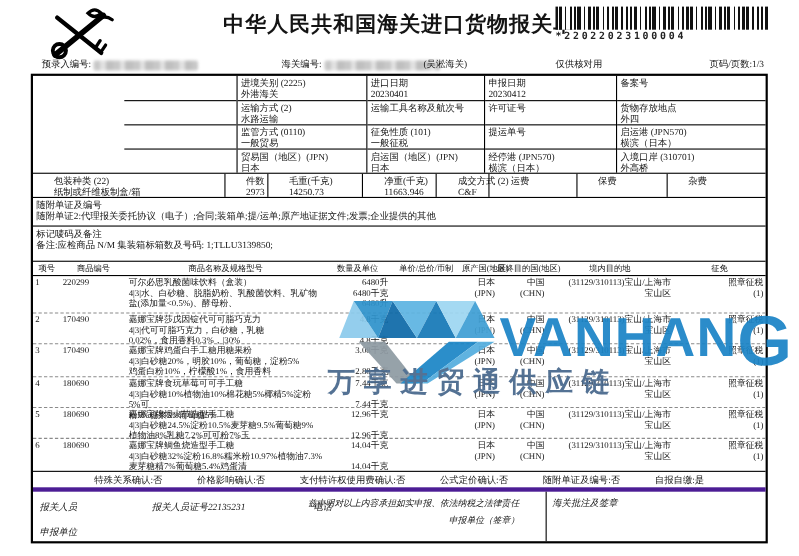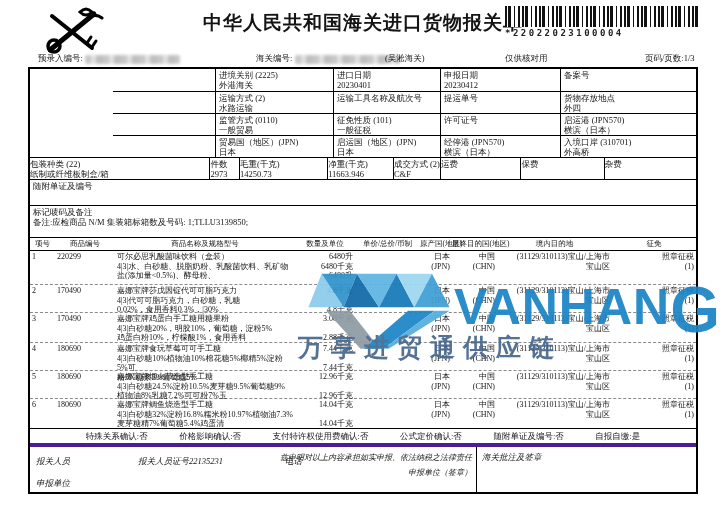--- a/index.html
+++ b/index.html
@@ -28,36 +28,36 @@
   .tr{text-align:right;}
   
   #info{height:88px;}
   .icol{display:flex;flex-direction:column;box-sizing:border-box;}
   .irow{height:22px;box-sizing:border-box;padding:1px 3px;overflow:visible;}
   .irow+.irow{border-top:1px solid #000;}
   #colL{width:185px;position:relative;}
   .stub{position:absolute;right:0;width:55%;border-top:1px solid #000;}
   
   #packing{height:22px;}
-  .pcell{box-sizing:border-box;padding:1px 0;overflow:visible;}
+  .pcell{box-sizing:border-box;padding:1px 19px;overflow:visible;}
   
   #docs{height:26px;}#marks{height:32px;}
   
   .ghead{height:13px;font-size:8px;align-items:flex-start;}
   .gh{box-sizing:border-box;text-align:center;white-space:nowrap;overflow:visible;padding-top:1px;font-size:7.5px;}
   .grow{font-size:8px;line-height:9.5px;}
   .grow+.grow{border-top:1px dashed #8a8a8a;}
   .gc{box-sizing:border-box;padding:1px 2px;overflow:visible;}
   #gbody{border-top:1px solid #000;}
   
   #confirm{height:15px;align-items:center;justify-content:space-around;padding:0 40px;font-size:8.5px;}
   
   #decl{border-top:4px solid #4c1d95;flex:1;font-style:italic;}
   #decl-left{width:446px;position:relative;}
-  #decl-right{flex:1;border-left:1px solid #000;padding:5px 5px;box-sizing:border-box;}
+  #decl-right{flex:1;border-left:1px solid #000;padding:5px 5px;box-sizing:border-box;margin-left:20px;}
   
   #wm{left:296px;top:256px;width:420px;height:120px;pointer-events:none;opacity:.93;}
   #wm-gem{position:absolute;left:8px;top:4px;}
   #wm-text{position:absolute;left:158px;top:26px;font-family:"Liberation Sans",sans-serif;
     font-size:50px;font-weight:600;color:#1b84c6;letter-spacing:1px;line-height:50px;}
   #wm-text .bigG{font-size:64px;vertical-align:-8px;}
   #wm-tag{position:absolute;left:2px;top:86px;font-family:"Liberation Sans",sans-serif;
     font-size:25px;font-weight:600;color:#48688c;letter-spacing:8px;white-space:nowrap;}
 </style>
 </head>
@@ -133,25 +133,25 @@
           <div class="lab">启运国（地区）(JPN)</div>
           <div>日本</div>
         </div>
     </div>
     <div class="icol bl1" style="width:120px">
       <div class="irow">
           <div class="lab">申报日期</div>
           <div>20230412</div>
         </div>
       <div class="irow">
+          <div class="lab">许可证号</div>
+          <div></div>
+        </div>
+      <div class="irow">
           <div class="lab">提运单号</div>
-          <div></div>
-        </div>
-      <div class="irow">
-          <div class="lab">许可证号</div>
           <div></div>
         </div>
       <div class="irow">
           <div class="lab">经停港 (JPN570)</div>
           <div>横滨（日本）</div>
         </div>
     </div>
     <div class="icol bl1" style="width:136px">
       <div class="irow">
           <div class="lab">备案号</div>
@@ -202,20 +202,21 @@
         <div></div>
       </div>
     <div class="pcell bl1" style="width:94px">
         <div class="lab">杂费</div>
         <div></div>
       </div>
   </div>
 
   <div id="docs" class="bt1 cellpad">
     <div class="lab">随附单证及编号</div>
+    <div>随附单证2:代理报关委托协议（电子）;合同;装箱单;提/运单;原产地证据文件;发票;企业提供的其他</div>
   </div>
 
   <div id="marks" class="bt1 cellpad">
     <div class="lab">标记唛码及备注</div>
     <div>备注:应检商品 N/M   集装箱标箱数及号码: 1;TLLU3139850;</div>
   </div>
 
   <div class="row bt1 ghead">
     <div class="gh" style="width:25px">项号</div>
     <div class="gh" style="width:60px">商品编号</div>

